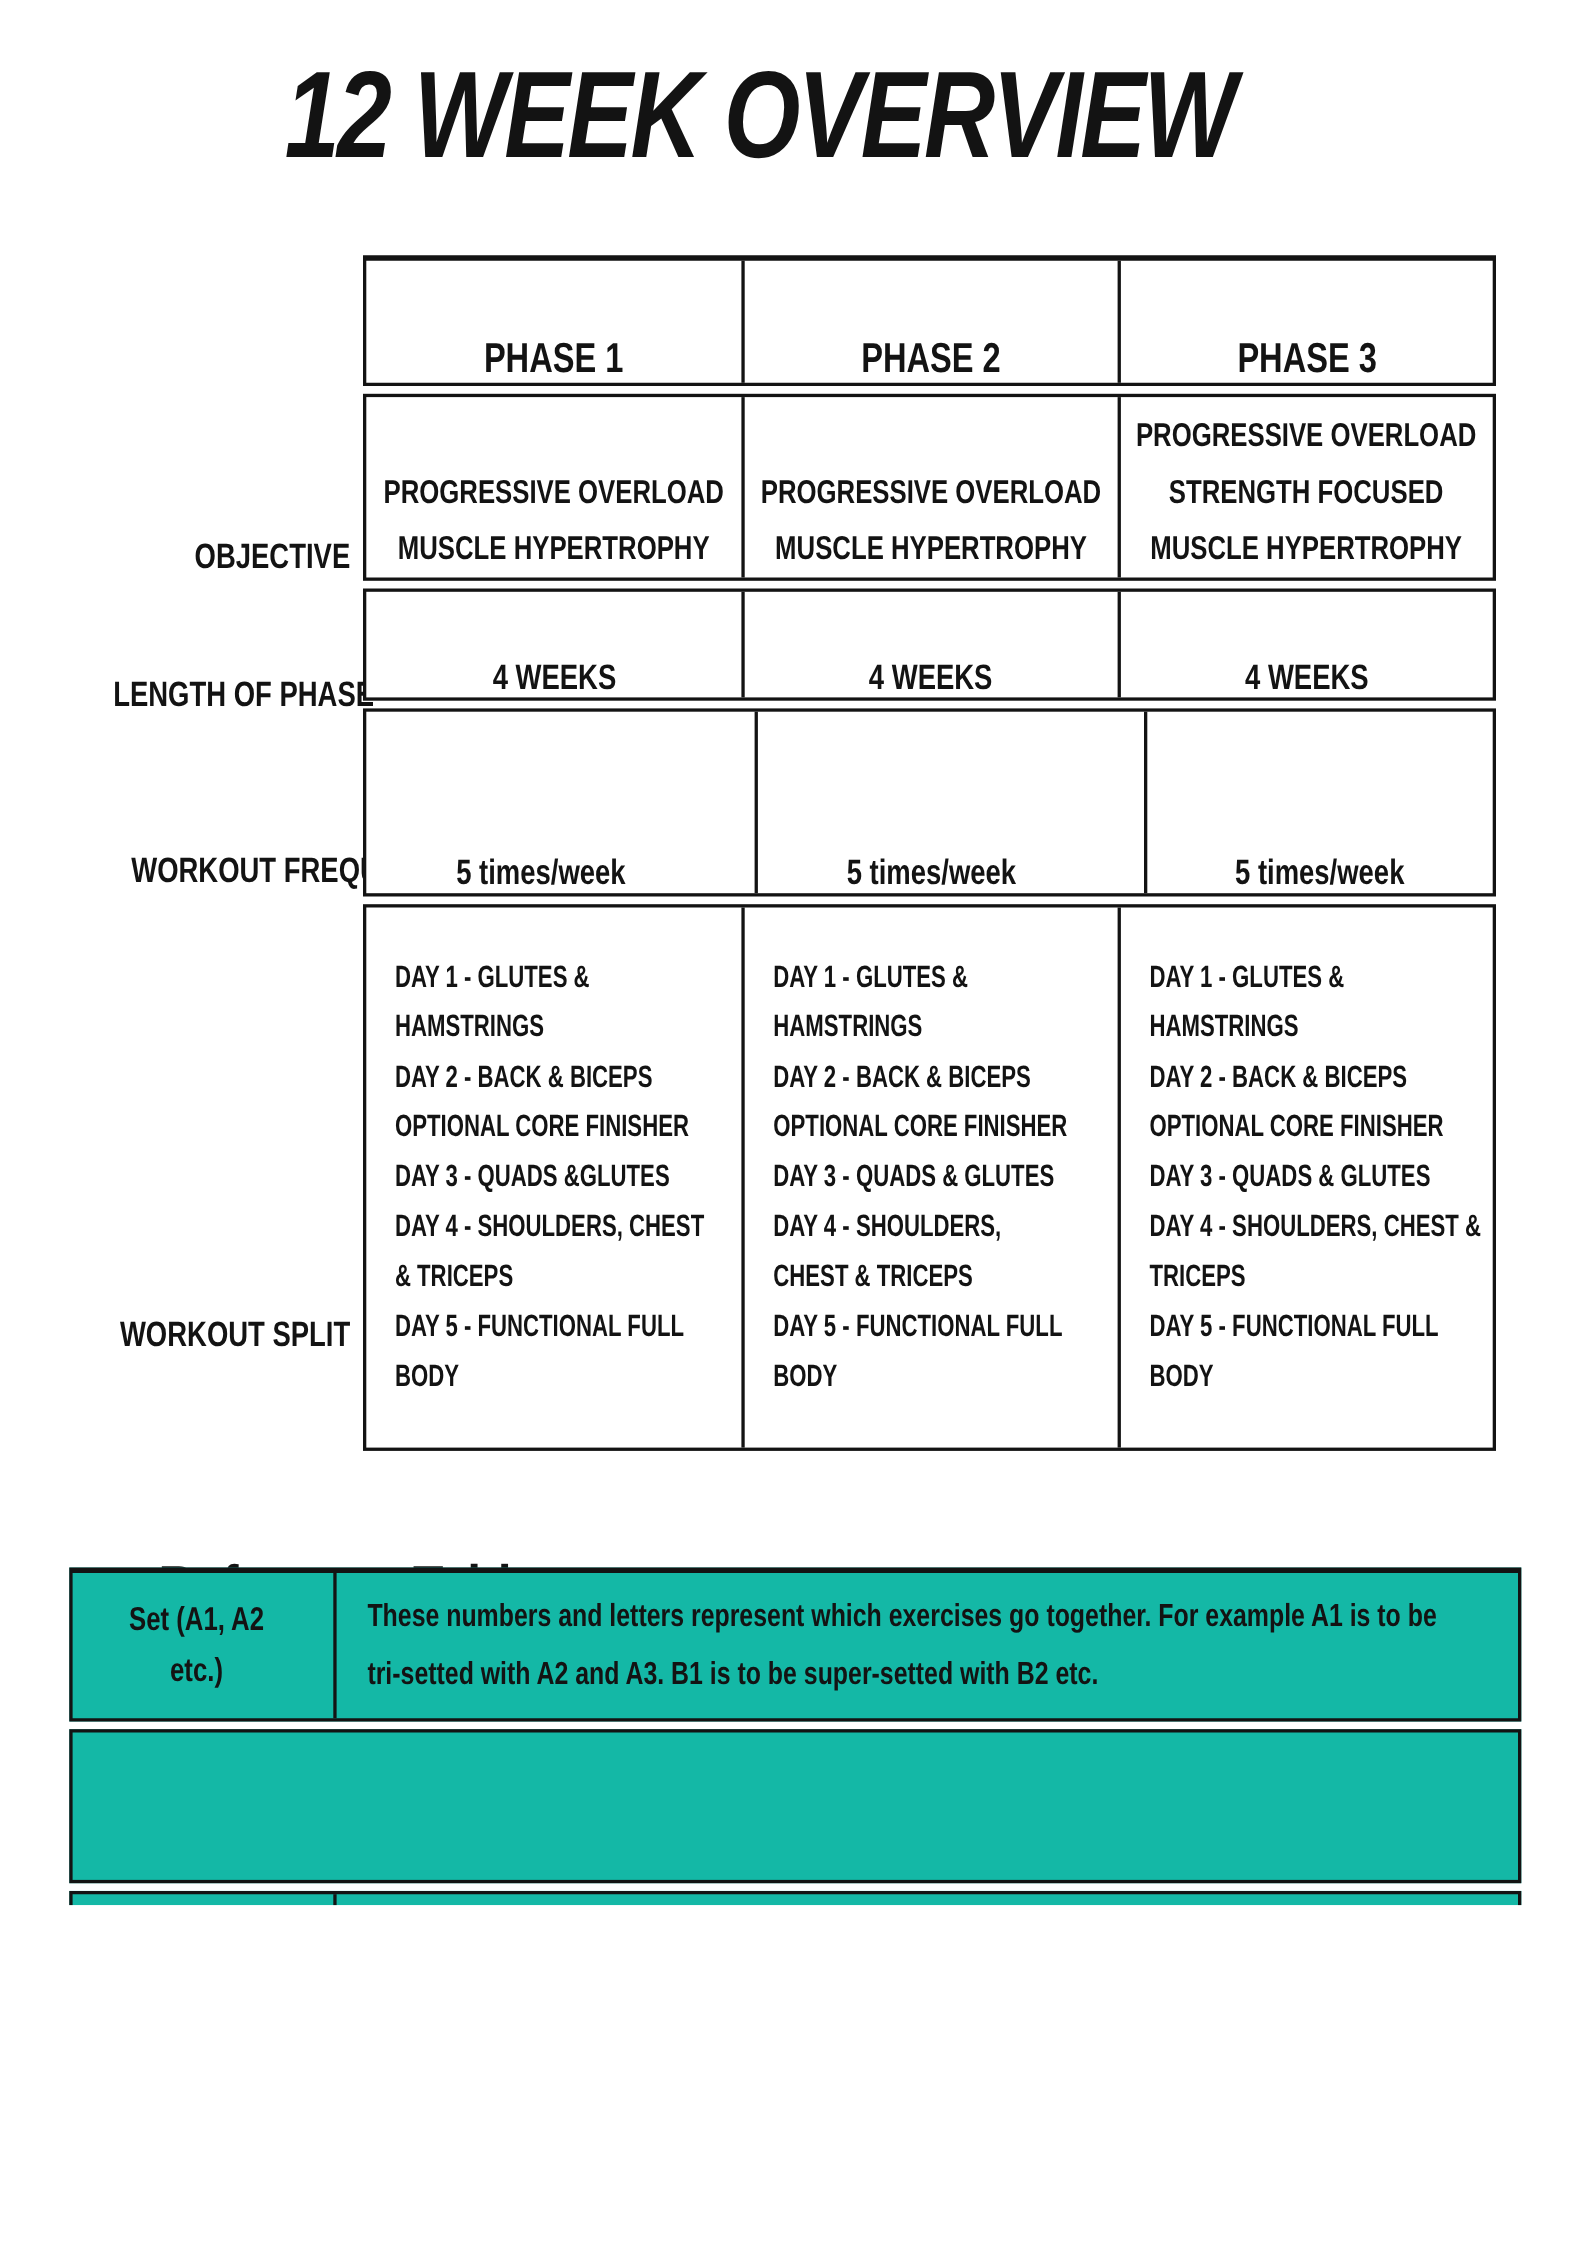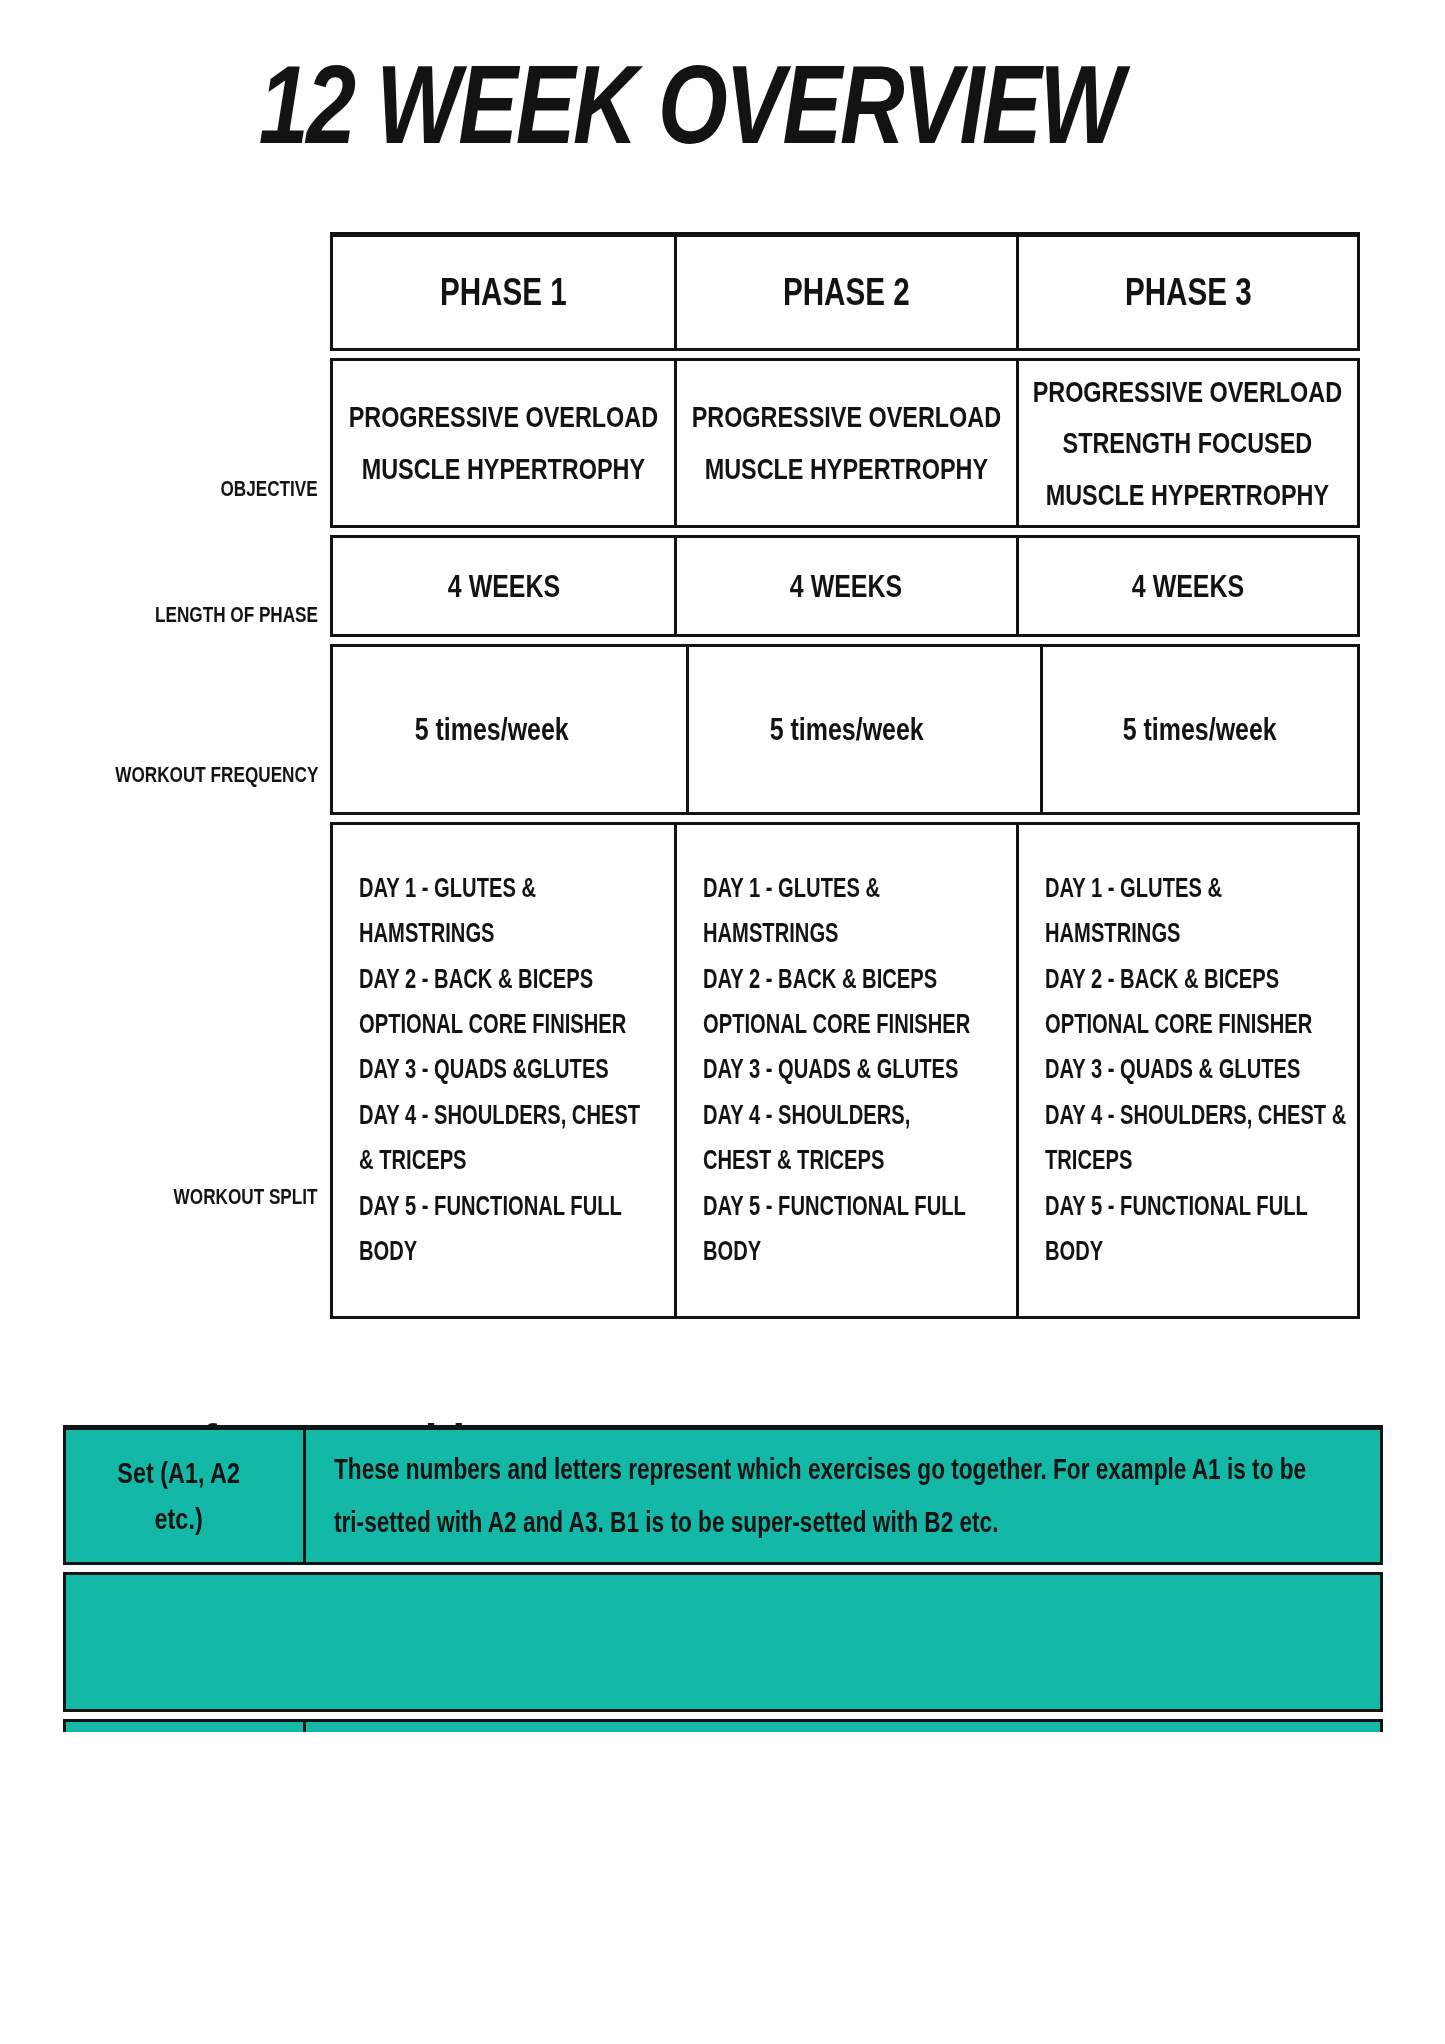--- a/index.html
+++ b/index.html
@@ -32,21 +32,21 @@
     border:3px solid #131313; background:#fff;
     margin-bottom:7px;
   }
   .row-box.hdr { border-top-width:5px; height:119px; }
   .row-box.objective { height:170px; }
   .row-box.length { height:102px; }
   .row-box.frequency { height:171px;gap:36px; }
   .row-box.split { height:497px; margin-bottom:0; }
 
   .cell {
-    display:flex; align-items:center; justify-content:center;
+    display:flex; align-items:flex-end; justify-content:center;
     text-align:center; overflow:hidden;
   }
   .cell + .cell { border-left:3px solid #131313; }
 
   .hdr-text {
     display:inline-block; font-size:38px; font-weight:bold;
     transform:scaleX(0.78); transform-origin:center; white-space:pre;
   }
   .obj-text {
     display:inline-block; font-size:30px; font-weight:bold; line-height:1.72;
@@ -65,21 +65,21 @@
     text-align:left; padding:40px 14px 0 26px;
   }
   .split-text {
     display:inline-block; font-size:28px; font-weight:bold; line-height:1.62;
     transform:scaleX(0.72); transform-origin:left top; white-space:pre;
   }
 
   
   .row-label {
     position:absolute; left:0; width:318px; text-align:right;
-    font-size:22px; font-weight:bold; white-space:pre;
+    font-size:32px; font-weight:bold; white-space:pre;
   }
   .row-label .inner {
     display:inline-block; transform:scaleX(0.78); transform-origin:right center;
   }
   .lbl-objective { top:450px; }
   .lbl-length   { top:576px; }
   .lbl-frequency{ top:736px; }
   .lbl-split    { top:1158px; }
 
   

